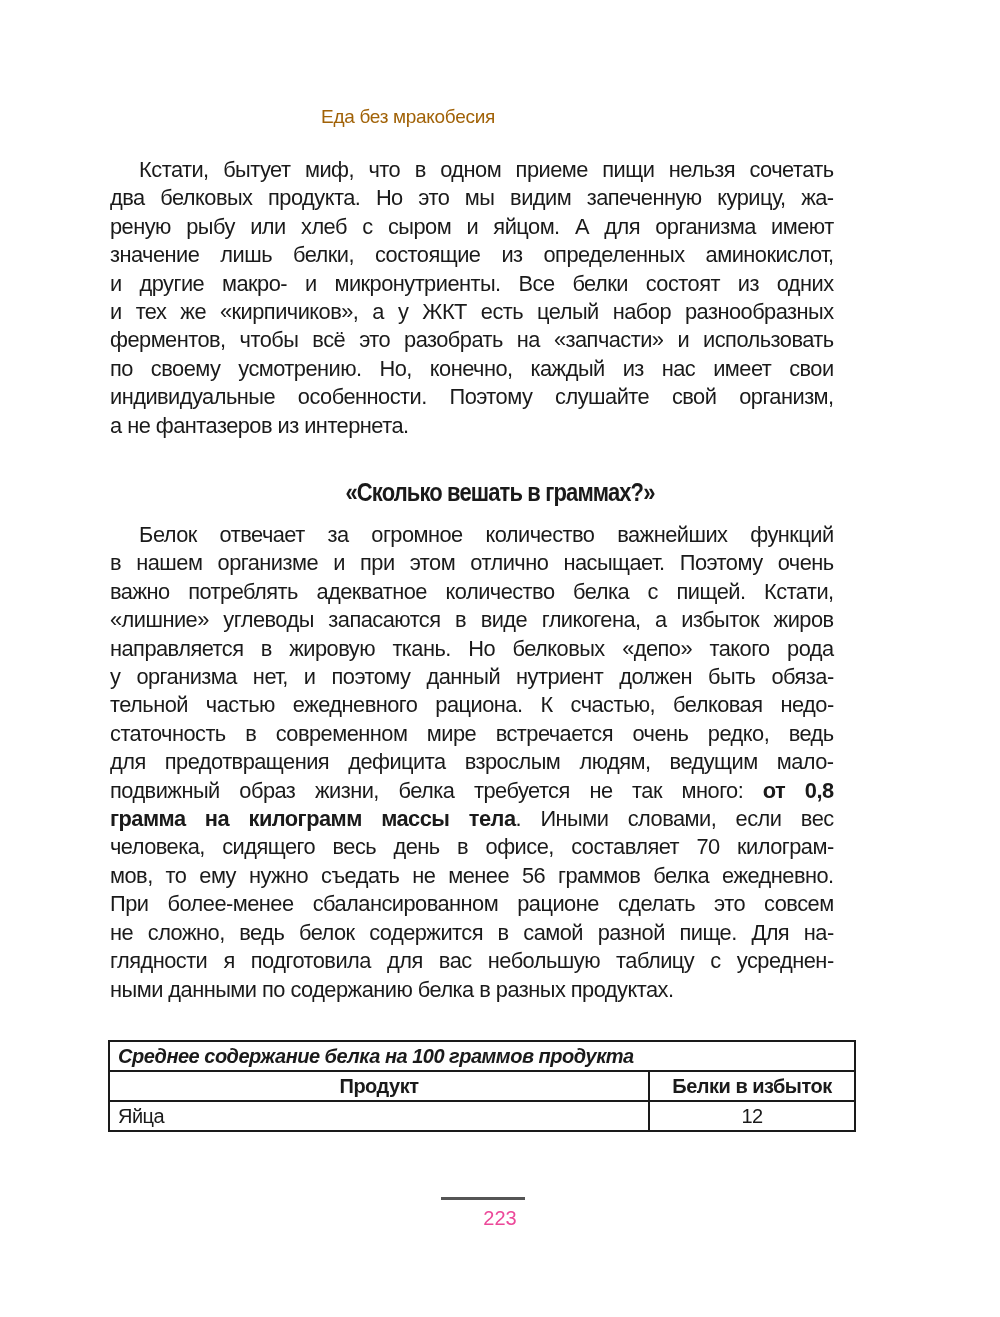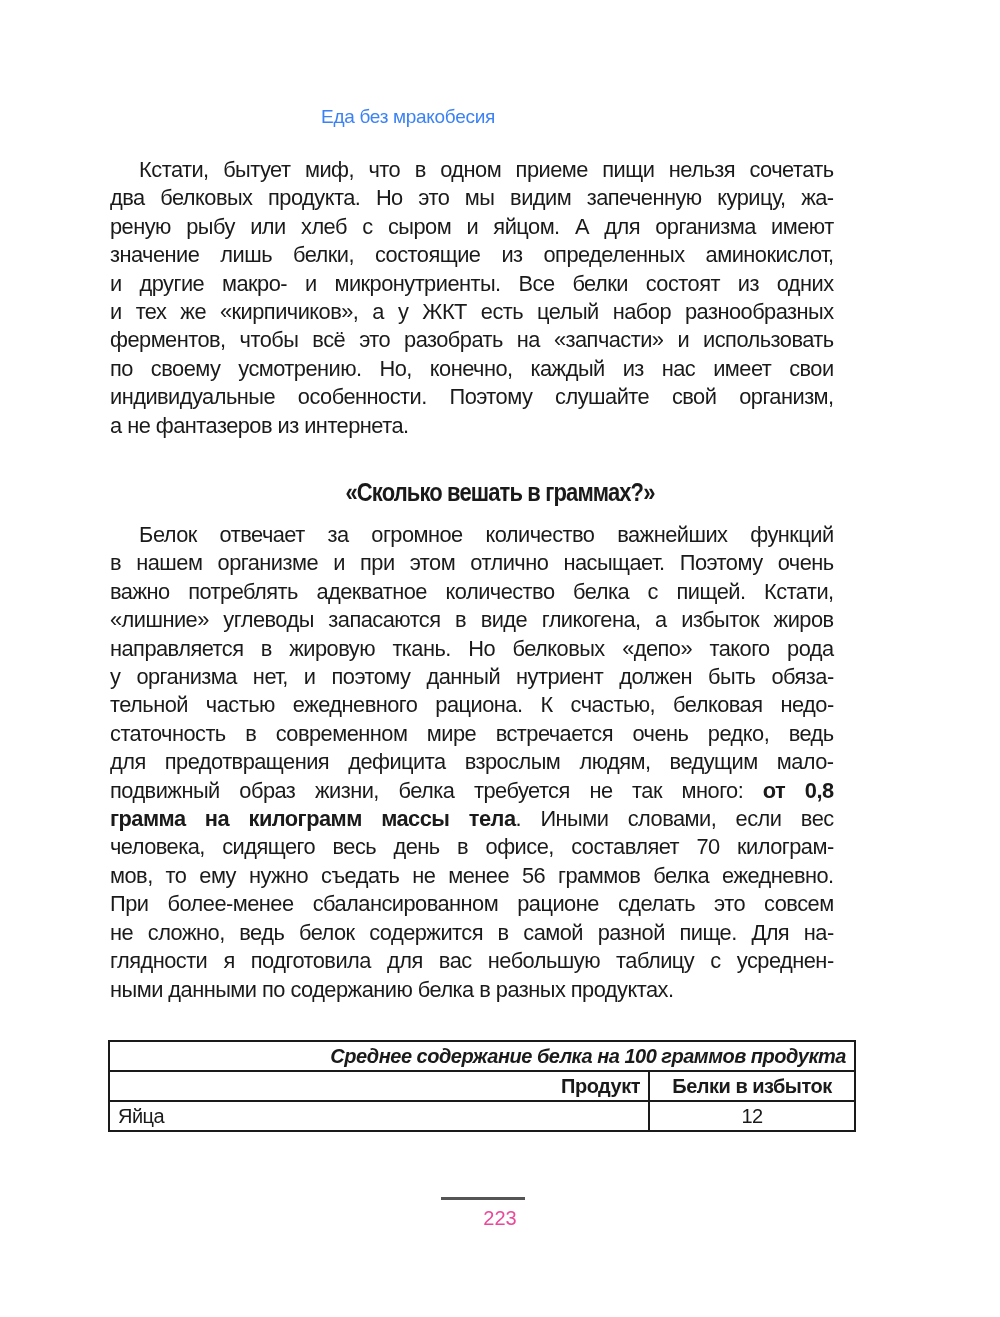--- a/index.html
+++ b/index.html
@@ -1,19 +1,19 @@
 <!DOCTYPE html>
 <html><head>
   <meta charset="utf-8">
   <style>
     html, body { margin: 0; padding: 0; background: #ffffff; }
     body { width: 1000px; height: 1317px; position: relative; overflow: hidden; color: #1a1a1a; }
     .running-head {
       position: absolute; top: 106px; left: 0; width: 816px; text-align: center;
-      font-family: "Liberation Sans", sans-serif; font-size: 19px; color: #3b82f6;
+      font-family: "Liberation Sans", sans-serif; font-size: 19px; color: #a16207;
       letter-spacing: -0.3px;
     }
     .body-block {
       position: absolute; left: 110px; width: 746px;
       font-family: "Liberation Sans", sans-serif; font-size: 22.5px;
       line-height: 28.4px; text-align: justify; letter-spacing: -0.55px;
       transform: scaleX(0.97); transform-origin: left top;
     }
     .line { display: block; text-align: justify; text-align-last: justify; white-space: nowrap; }
     .line.last { text-align-last: left; }
@@ -27,22 +27,22 @@
     }
     #para2 { top: 521px; }
     .protein-table {
       position: absolute; left: 108px; top: 1040px; width: 748px;
       border-collapse: collapse; font-family: "Liberation Sans", sans-serif;
       font-size: 20px; letter-spacing: -0.5px;
     }
     .protein-table td, .protein-table th {
       border: 2px solid #1a1a1a; height: 28px; padding: 0 8px; line-height: 26px;
     }
-    .protein-table .caption-cell { text-align: right; font-weight: bold; font-style: italic; }
-    .protein-table th { font-weight: bold; text-align: right; }
+    .protein-table .caption-cell { text-align: left; font-weight: bold; font-style: italic; }
+    .protein-table th { font-weight: bold; text-align: center; }
     .protein-table th.num-col { text-align: center; width: 188px; }
     .protein-table td.num { text-align: center; margin-left: 18px; }
     .footer-rule {
       position: absolute; left: 441px; top: 1197px; width: 84px; height: 3px; background: #555;
     }
     .page-number {
       position: absolute; top: 1207px; left: 0; width: 1000px; text-align: center;
       font-family: "Liberation Sans", sans-serif; font-size: 20px; color: #ec4899;
     }
   </style>

